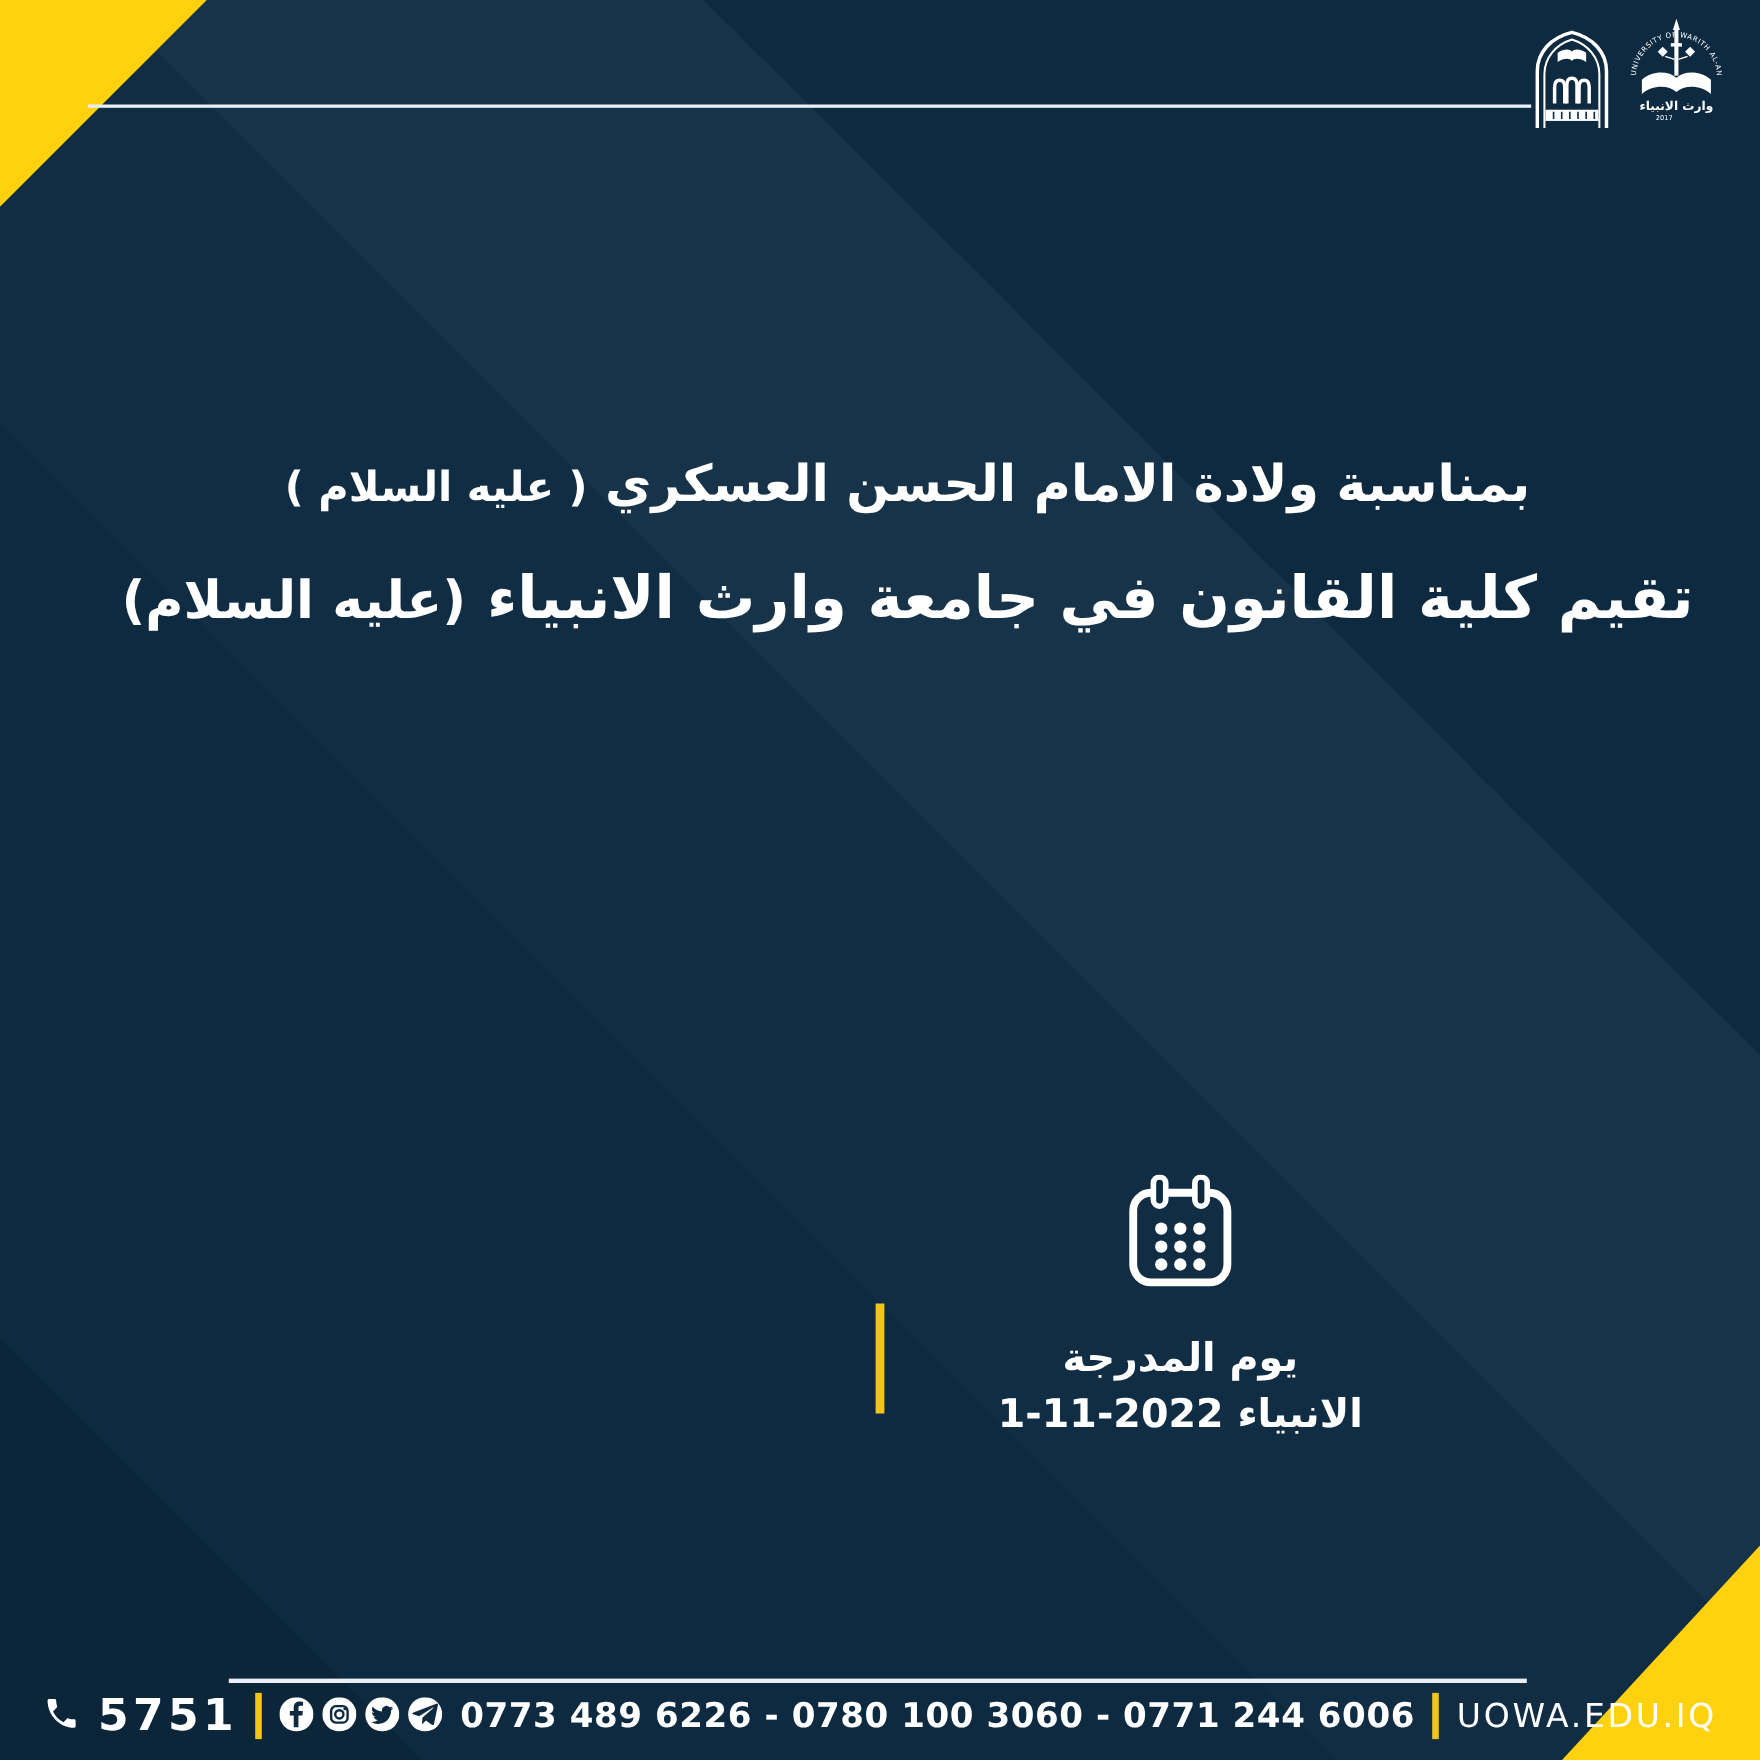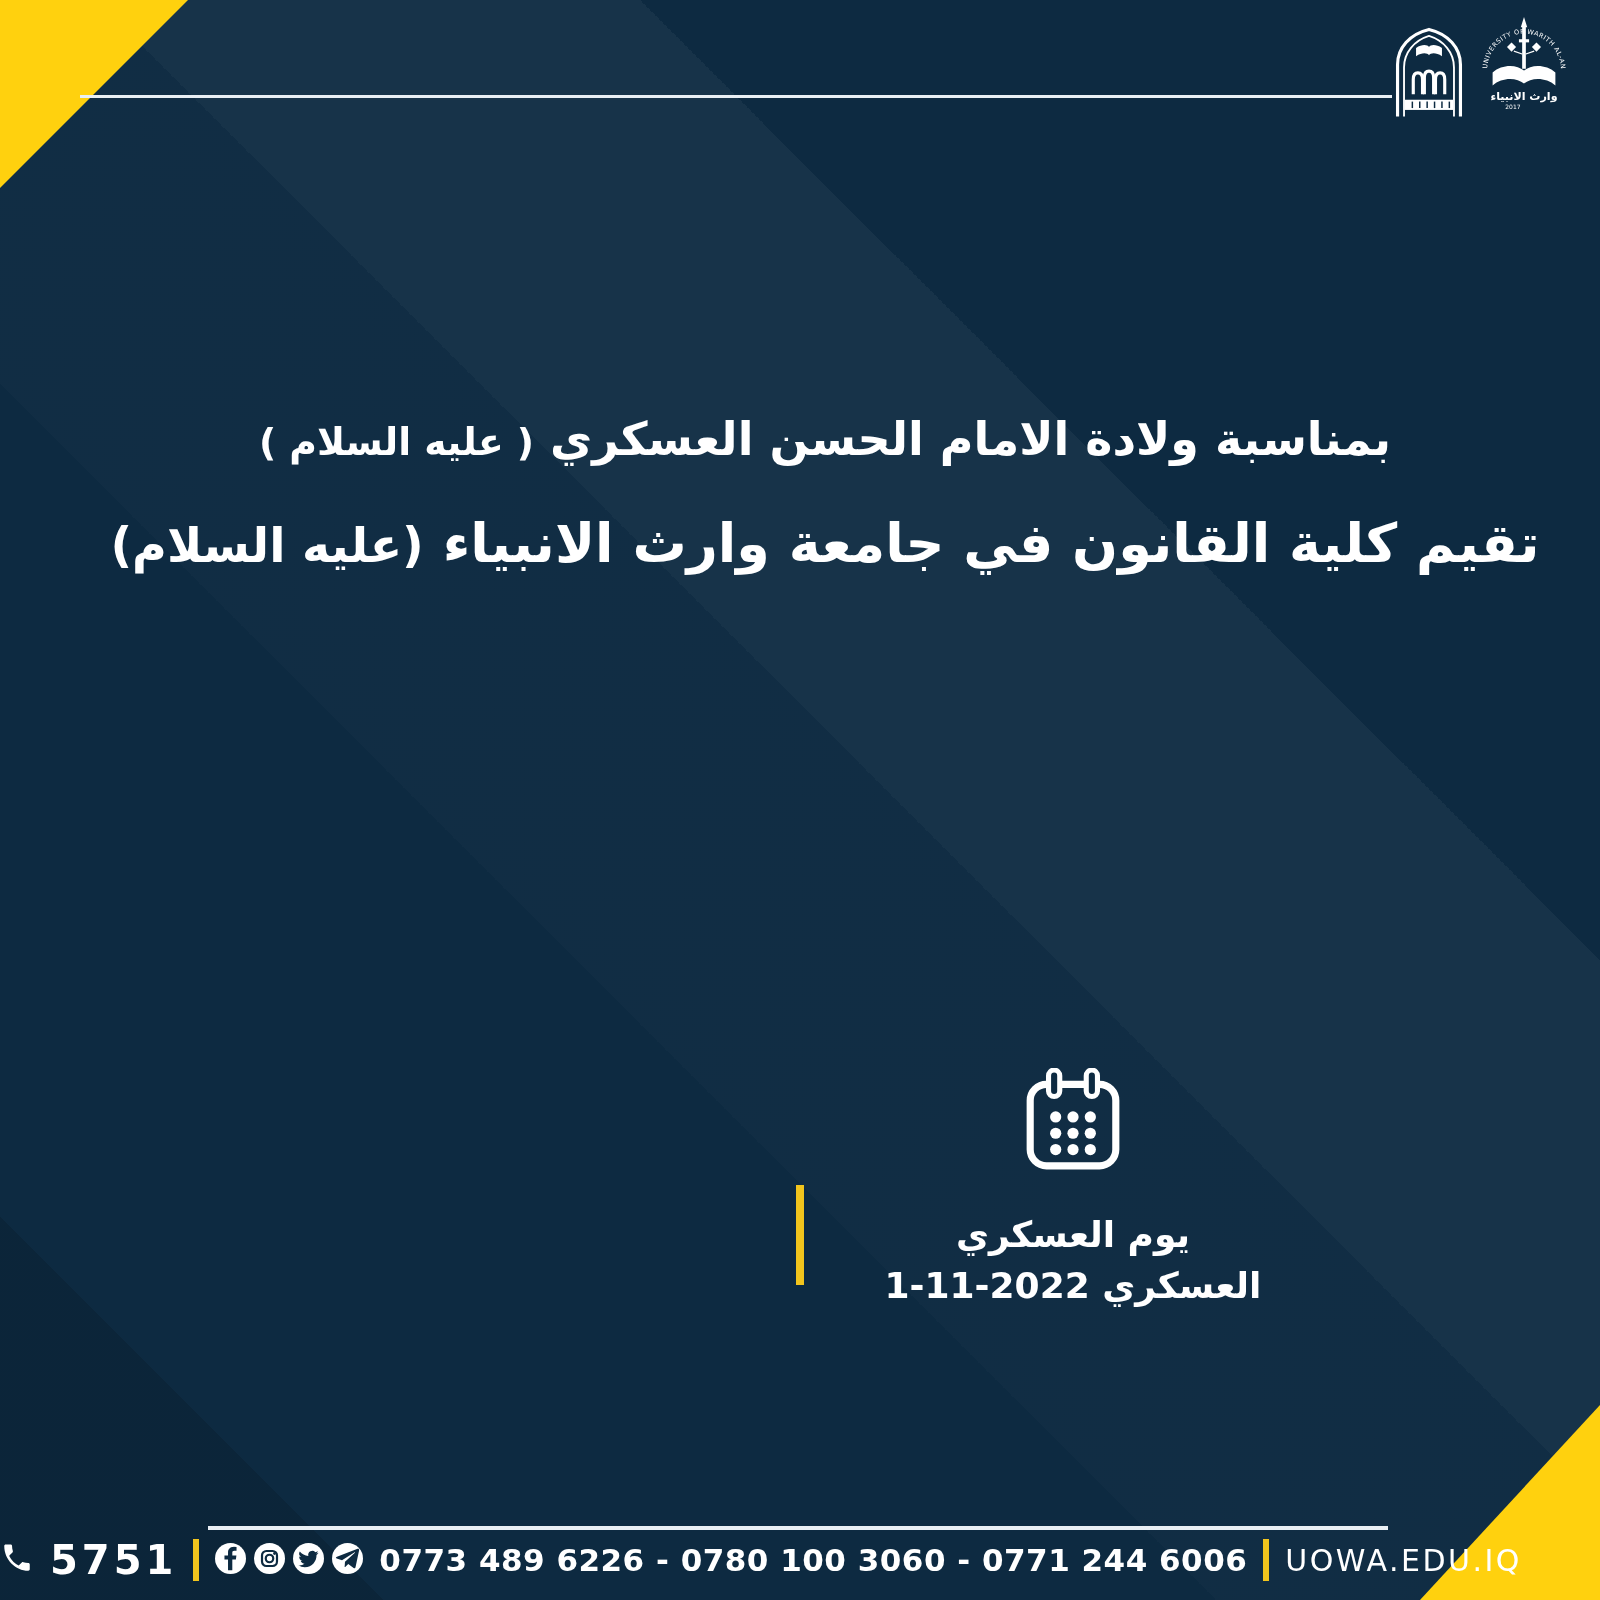--- a/index.html
+++ b/index.html
@@ -33,21 +33,21 @@
   .info .icon{display:block;margin:0 auto;}
   .loc{left:315px;top:1068px;width:400px;}
   .dat{left:873px;top:1068px;width:400px;}
   .info .line1{margin-top:36px;font-size:36px;font-weight:700;direction:rtl;}
   .info .line1 .hon{font-size:20px;font-weight:700;}
   .info .line2{margin-top:10px;font-size:36px;font-weight:700;direction:rtl;}
   .vdivider{position:absolute;left:796px;top:1185px;width:8px;height:100px;background:#f2c51d;}
   .footline{position:absolute;left:208px;top:1526px;width:1180px;height:4px;background:#e9eff4;}
   .footer{
     position:absolute;left:0;top:1534px;width:1600px;height:52px;
-    display:flex;direction:ltr;align-items:center;justify-content:flex-start;gap:16px;
+    display:flex;direction:ltr;align-items:center;justify-content:center;gap:16px;
   }
   .footer .hotline{font-size:40px;font-weight:700;letter-spacing:4px;}
   .footer .sep{width:6px;height:42px;background:#f2c51d;}
   .socials{display:flex;align-items:center;gap:8px;}
   .footer .phones{font-size:31px;font-weight:700;white-space:nowrap;letter-spacing:0.5px;}
   .footer .website{font-size:30px;font-weight:400;letter-spacing:2.5px;}
 </style>
 </head>
 <body>
 
@@ -125,23 +125,23 @@
             <circle cx="67" cy="48" r="5.5"></circle>
           <circle cx="33" cy="64" r="5.5"></circle>
             <circle cx="50" cy="64" r="5.5"></circle>
             <circle cx="67" cy="64" r="5.5"></circle>
           <circle cx="33" cy="80" r="5.5"></circle>
             <circle cx="50" cy="80" r="5.5"></circle>
             <circle cx="67" cy="80" r="5.5"></circle>
         </g>
       </svg>
     </span>
-    <div class="line1">يوم العسكري</div>
+    <div class="line1">يوم المدرجة</div>
     <div class="line2">
-      <span>العسكري</span>
+      <span>الانبياء</span>
       <span dir="ltr">1-11-2022</span>
     </div>
   </div>
 
   <div class="footline"></div>
   <div class="footer">
     <span>
       <svg width="34" height="34" viewBox="0 0 24 24" fill="#fff">
         <path d="M6.62 10.79a15.05 15.05 0 0 0 6.59 6.59l2.2-2.2c.27-.27.67-.36 1.02-.24 1.12.37 2.33.57 3.57.57.55 0 1 .45 1 1V20c0 .55-.45 1-1 1C10.85 21 3 13.15 3 3.5 3 2.95 3.45 2.5 4 2.5h3.5c.55 0 1 .45 1 1 0 1.25.2 2.45.57 3.57.11.35.03.74-.25 1.02l-2.2 2.2z"></path>
       </svg>

